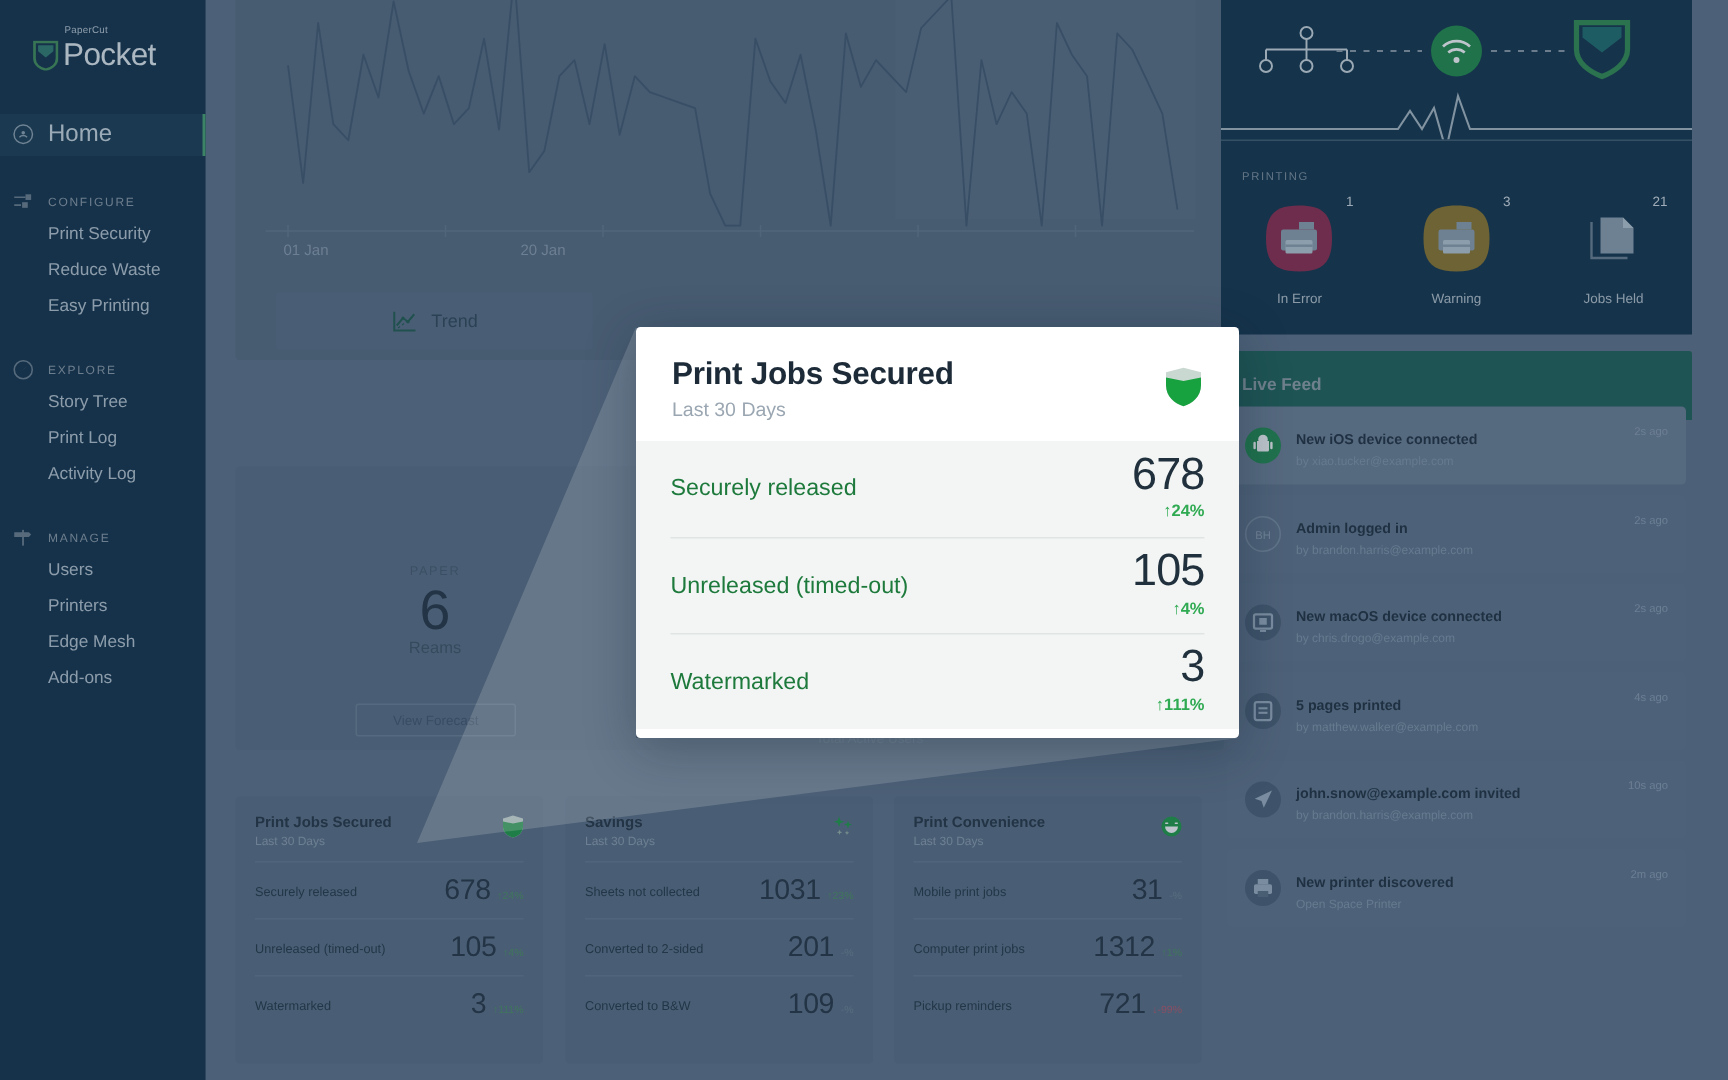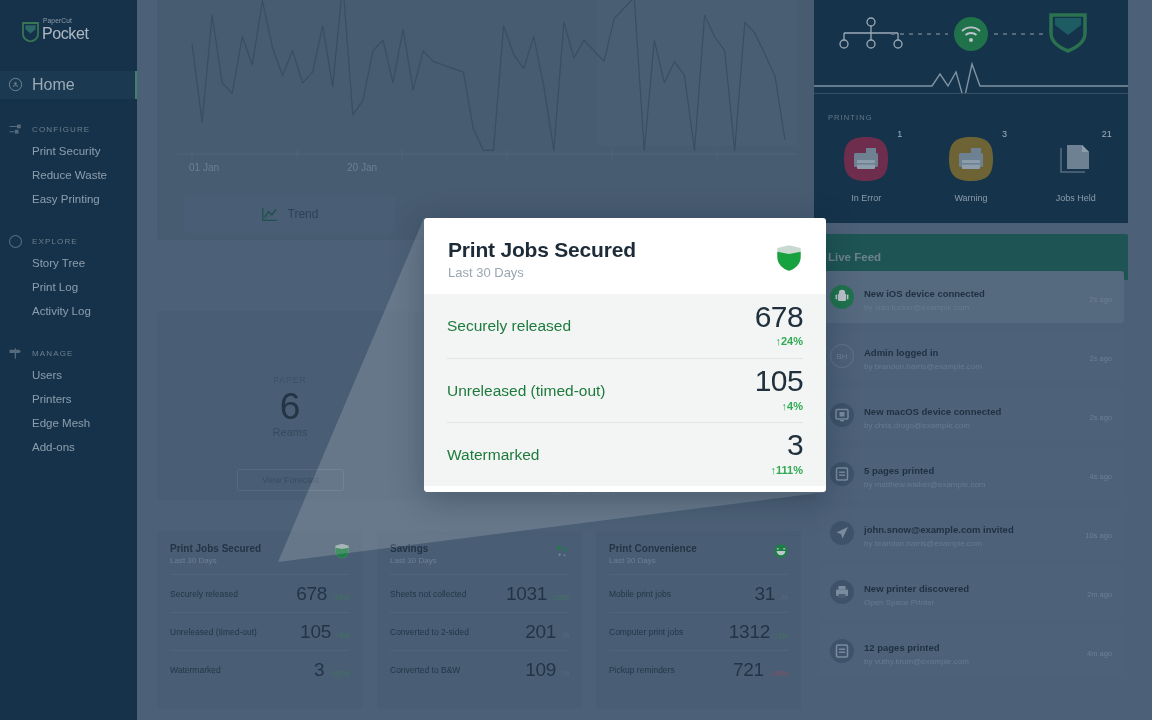--- a/index.html
+++ b/index.html
@@ -18,21 +18,21 @@
   .sidebar {
     position: absolute; left: 0; top: 0; width: 137px; height: 720px;
     background: #102f47;
     z-index: 40;
   }
   .logo-wrap { padding: 18px 0 0 22px; }
   .logo-row { display: flex; align-items: flex-end; gap: 3px; }
   .logo-shield { width: 17px; height: 20px; flex: 0 0 auto; }
   .logo-text { display: flex; flex-direction: column; line-height: 1; }
   .logo-sup { font-size: 6.5px; color: #b9c6d1; letter-spacing: .2px; margin-bottom: 1px; margin-left: 1px; }
-  .logo-main { font-size: 16px; color: #e6ecf1; letter-spacing: -0.4px; font-weight: 400; }
+  .logo-main { font-size: 21px; color: #e6ecf1; letter-spacing: -0.4px; font-weight: 400; }
 
   .nav { margin-top: 29px; }
   .nav-home {
     position: relative;
     height: 28px; display: flex; align-items: center; gap: 9px;
     padding-left: 8px; background: #17394f;
   }
   .nav-home::after {
     content: ""; position: absolute; right: 0; top: 0; bottom: 0; width: 2.5px;
     background: #48a36e;
@@ -157,21 +157,21 @@
     display: flex; align-items: center; padding: 0 12px; gap: 10px;
   }
   .feed-item.first { background: #6b7d92; }
   .feed-ava { width: 24px; height: 24px; border-radius: 50%; flex: 0 0 auto; }
   .feed-ava.green { background: #1f8a4c; }
   .feed-ava.slate { background: #4a5d73; }
   .feed-ava.ring { background: transparent; border: 1px solid #7c8ea2; display:flex; align-items:center; justify-content:center; font-size:7.5px; color:#8fa0b2;text-align:right; }
   .feed-txt { flex: 1; min-width: 0; }
   .feed-title { font-size: 9.5px; color: #1c2c3a; font-weight: 700; white-space: nowrap; overflow: hidden; }
   .feed-by { font-size: 8px; color: #8396a9; margin-top: 2px; white-space: nowrap; overflow: hidden; }
-  .feed-time { font-size: 7.5px; color: #8b9cb0; flex: 0 0 auto; align-self: flex-start; margin-top: 24px; }
+  .feed-time { font-size: 7.5px; color: #8b9cb0; flex: 0 0 auto; align-self: flex-start; margin-top: 12px; }
 
   
   .dim {
     position: absolute; inset: 0; z-index: 60; pointer-events: none;
     background: rgba(36,58,82,0.30);
   }
   .cone { position: absolute; inset: 0; z-index: 61; pointer-events: none; }
 
   
   .modal {
@@ -494,34 +494,20 @@
                   <rect x="8.5" y="14" width="7" height="4" fill="#5a6d82"></rect>
                 </svg>
             </span>
             <span class="feed-txt">
               <span class="feed-title">New printer discovered</span>
               <span class="feed-by" style="display:block">Open Space Printer</span>
             </span>
             <span class="feed-time">2m ago</span>
           </div>
 
-          <div class="feed-item">
-            <span class="feed-ava slate">
-              <svg width="24" height="24" viewBox="0 0 24 24">
-                  <rect x="6.5" y="6" width="11" height="12" rx="1.5" fill="none" stroke="#9fb0c2" stroke-width="1.5"></rect>
-                  <rect x="9" y="9.5" width="6" height="1.4" fill="#9fb0c2"></rect>
-                  <rect x="9" y="12.5" width="6" height="1.4" fill="#9fb0c2"></rect>
-                </svg>
-            </span>
-            <span class="feed-txt">
-              <span class="feed-title">12 pages printed</span>
-              <span class="feed-by" style="display:block">by vuthy.krum@example.com</span>
-            </span>
-            <span class="feed-time">4m ago</span>
-          </div>
 
         </div>
       </div>
     </div>
 
     <div class="sidebar">
       <div class="logo-wrap">
         <div class="logo-row">
           <svg class="logo-shield" viewBox="0 0 17 20">
             <path d="M1 1 H16 V12 C16 16.5 11.5 18.8 8.5 19.6 C5.5 18.8 1 16.5 1 12 Z" fill="none" stroke="#3f8f55" stroke-width="1.8"></path>

